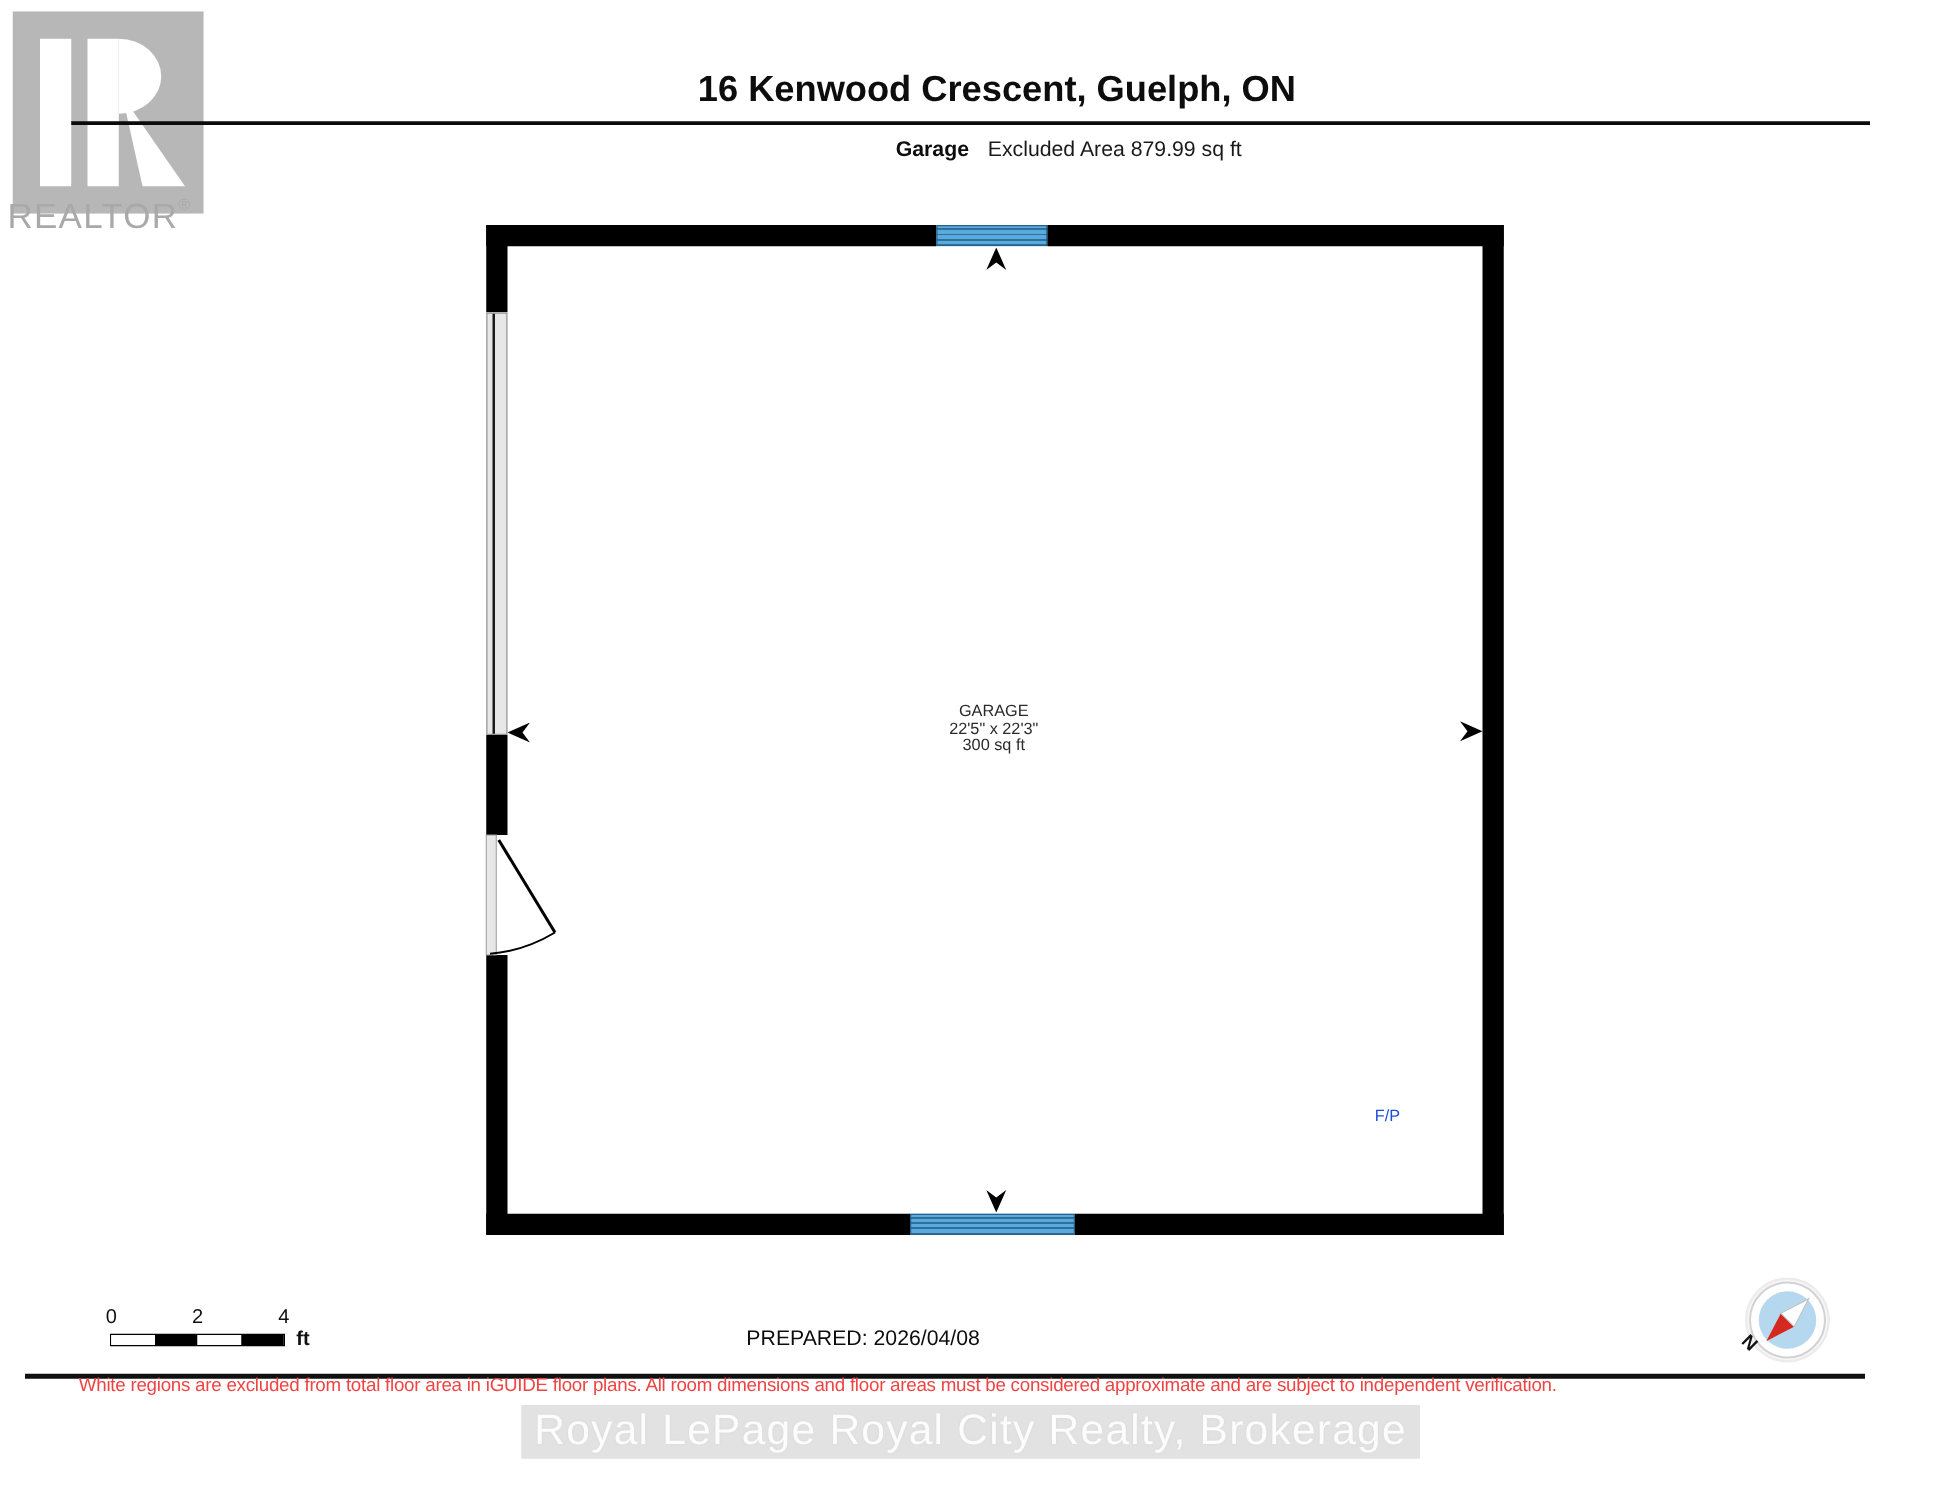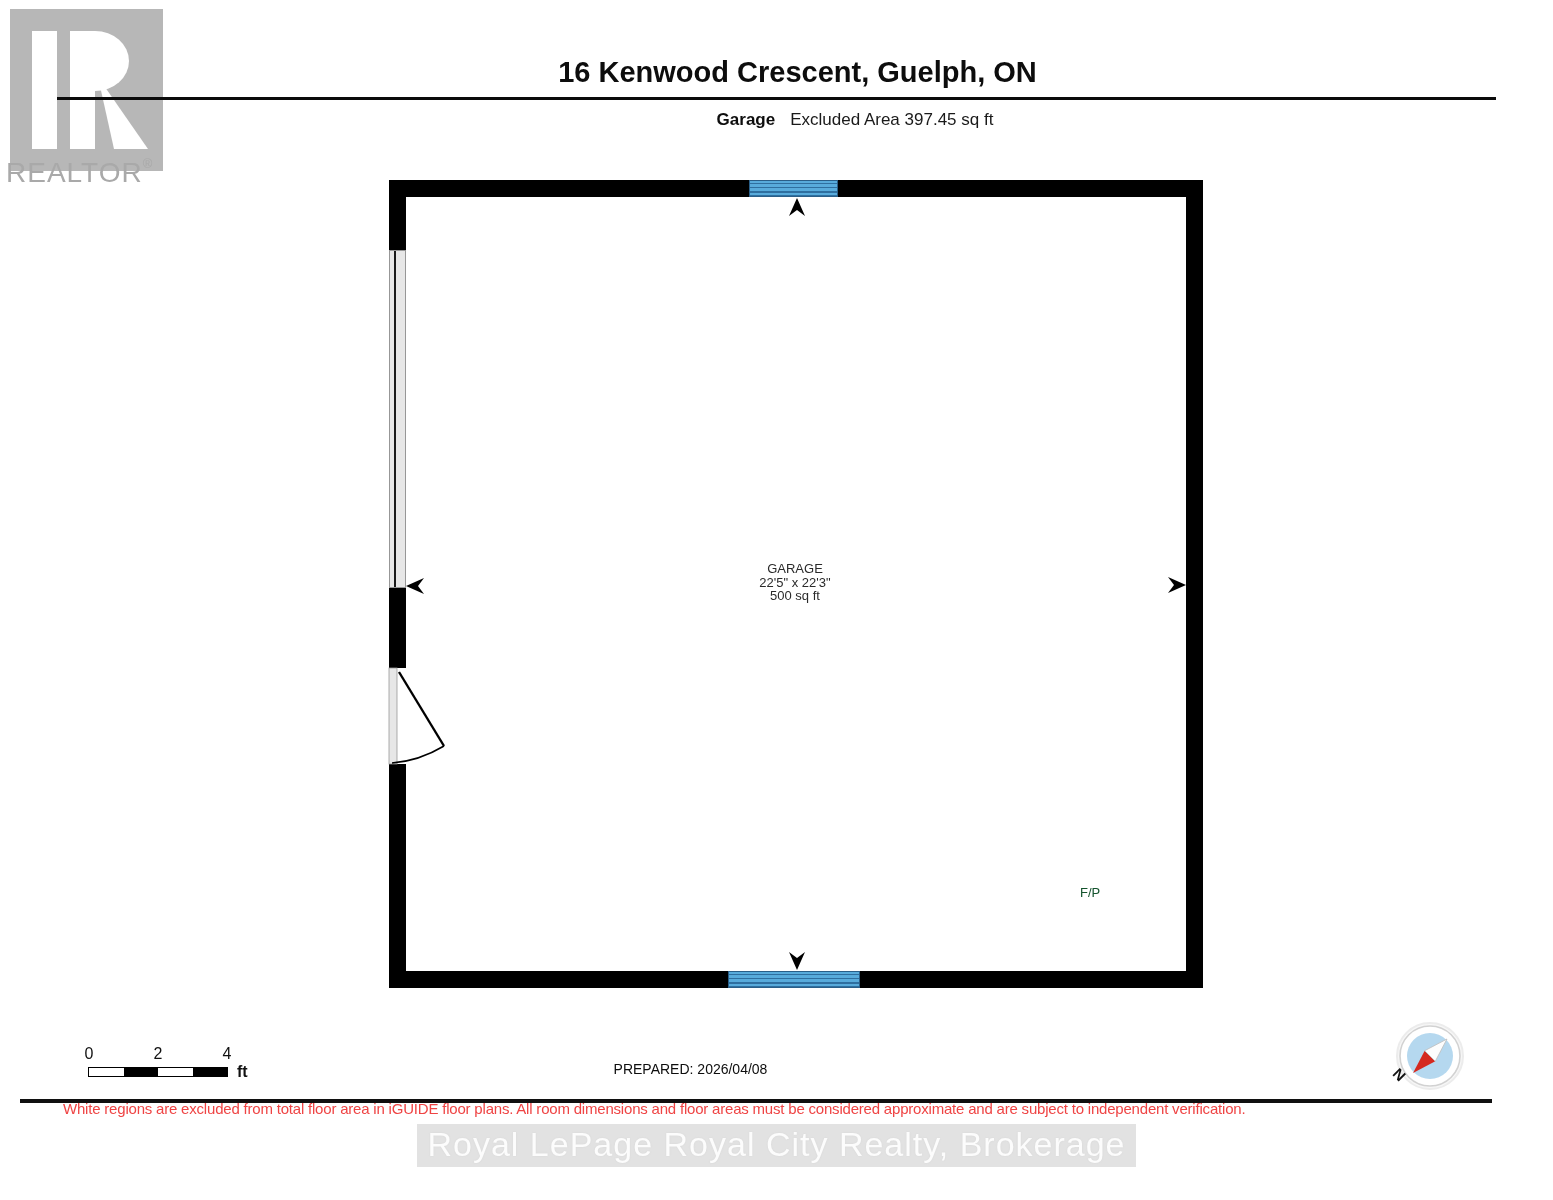--- a/index.html
+++ b/index.html
@@ -23,33 +23,33 @@
   .wall{position:absolute;background:#000;}
   .window-blue{position:absolute;background-color:#58abdb;
      background-image:repeating-linear-gradient(to bottom, rgba(0,0,0,0) 0 2.6px, #2f6f9f 2.6px 4.2px);
      box-shadow:inset 0 0 0 1px #2a5f88;}
   #garage-door-band{position:absolute;left:389px;top:250px;width:17px;height:338px;background:#e7e7e7;
      box-shadow:inset 0 0 0 1px #979797;}
   #garage-door-band .midline{position:absolute;left:5px;top:1px;width:2px;height:336px;background:#1a1a1a;}
 
   
   #room-label{left:695px;top:562px;width:200px;text-align:center;font-size:13px;line-height:13.5px;color:#2a2a2a;}
-  #fp-label{left:1080px;top:885px;width:60px;text-align:left;font-size:13px;color:#14532d;}
+  #fp-label{left:1080px;top:885px;width:60px;text-align:center;font-size:13px;color:#1d4ed8;}
 
   
   .arrow{position:absolute;}
 
   
   .tick{position:absolute;transform:translateX(-50%);font-size:16px;color:#111;}
   #scale-bar{left:88px;top:1067px;width:140px;height:10px;border:1px solid #000;display:flex;box-sizing:border-box;}
   #scale-bar div{flex:1 1 0;}
   .seg-w{background:#fff;} .seg-b{background:#000;}
   #scale-unit{left:237px;top:1063px;font-size:16px;color:#111;font-weight:bold;}
 
-  #prepared{left:0;top:1061px;width:1381px;text-align:center;font-size:14px;color:#0d0d0d;}
+  #prepared{left:0;top:1061px;width:1381px;text-align:center;font-size:17px;color:#0d0d0d;}
 
   
   #compass{left:1394px;top:1022px;}
   #compass-n{left:1394px;top:1066px;font-size:15px;font-weight:bold;color:#111;transform:rotate(45deg);}
 
   
   #footer-rule{left:20px;top:1099px;width:1472px;height:4px;background:#101010;}
   #disclaimer{left:63px;top:1100px;font-size:15px;letter-spacing:-0.2px;color:#ef4444;white-space:nowrap;text-align:right;}
   #watermark-row{left:0;top:1124px;width:1553px;text-align:center;}
   #watermark-row span{display:inline-block;background:#e2e2e2;color:#fcfcfc;font-size:34px;
@@ -68,21 +68,21 @@
       <path d="M 85,22 A 34,30 0 0 1 85,82 Z" fill="#fff"></path>
       <polygon points="88,68 138,140 104,140" fill="#fff"></polygon>
     </svg>
   </div>
   <div class="abs" id="logo-text"><span>REALTOR</span><sup>®</sup></div>
 
   <div class="abs" id="page-title">16 Kenwood Crescent, Guelph, ON</div>
   <div class="abs" id="header-rule"></div>
   <div class="abs" id="subheader">
     <span class="floor">Garage</span>
-    <span class="excl">Excluded Area 397.45 sq ft</span>
+    <span class="excl">Excluded Area 879.99 sq ft</span>
   </div>
 
   <div class="abs" style="left:0;top:0;width:1553px;height:1200px;">
 
     <div class="wall" style="left:389px;top:180px;width:360px;height:17px;"></div>
     <div class="window-blue" style="left:749px;top:180px;width:89px;height:17px;"></div>
     <div class="wall" style="left:838px;top:180px;width:365px;height:17px;"></div>
 
     <div class="wall" style="left:389px;top:971px;width:339px;height:17px;"></div>
     <div class="window-blue" style="left:728px;top:971px;width:132px;height:17px;"></div>
@@ -112,21 +112,21 @@
     <svg class="arrow" style="left:406px;top:578px;" width="18" height="16" viewBox="0 0 18 16">
       <path d="M0,8 L18,0 L12,8 L18,16 Z" fill="#000"></path>
     </svg>
     <svg class="arrow" style="left:1168px;top:577px;" width="18" height="16" viewBox="0 0 18 16">
       <path d="M18,8 L0,0 L6,8 L0,16 Z" fill="#000"></path>
     </svg>
 
     <div class="abs" id="room-label">
       <div>GARAGE</div>
       <div>22'5" x 22'3"</div>
-      <div>500 sq ft</div>
+      <div>300 sq ft</div>
     </div>
     <div class="abs" id="fp-label">F/P</div>
   </div>
 
   <span class="tick" style="left:89px;top:1045px;">0</span>
   <span class="tick" style="left:158px;top:1045px;">2</span>
   <span class="tick" style="left:227px;top:1045px;">4</span>
   <div class="abs" id="scale-bar">
     <div class="seg-w"></div>
     <div class="seg-b"></div>

